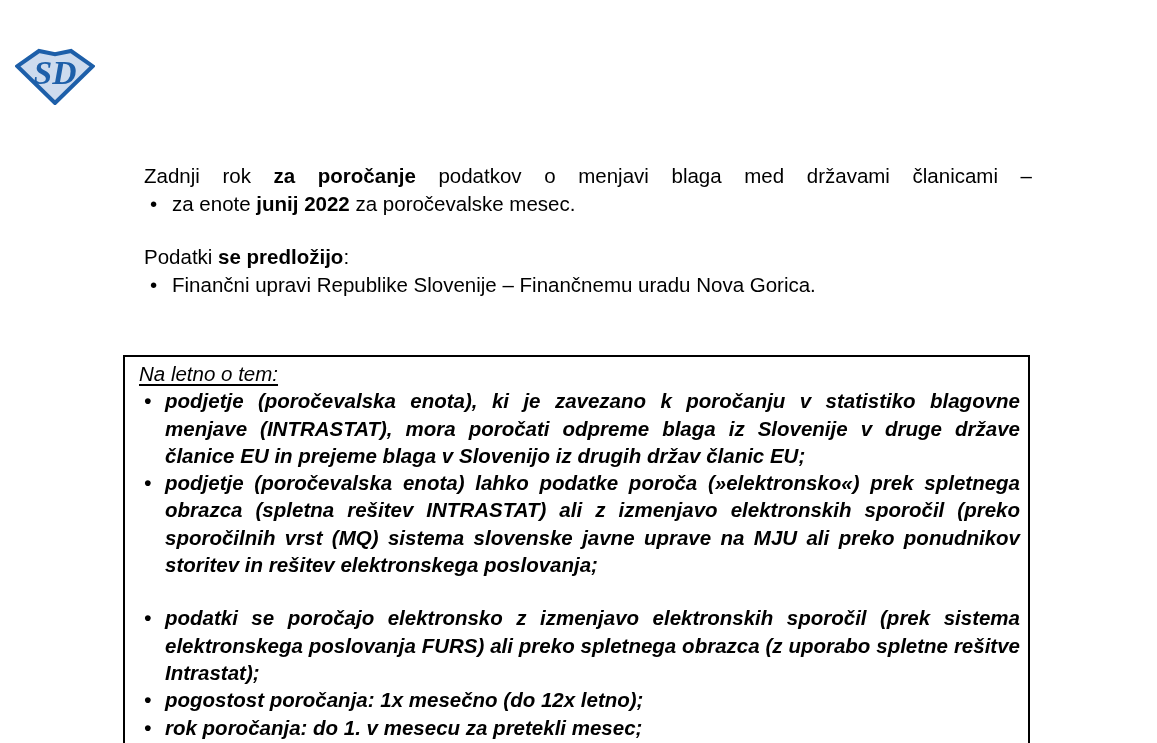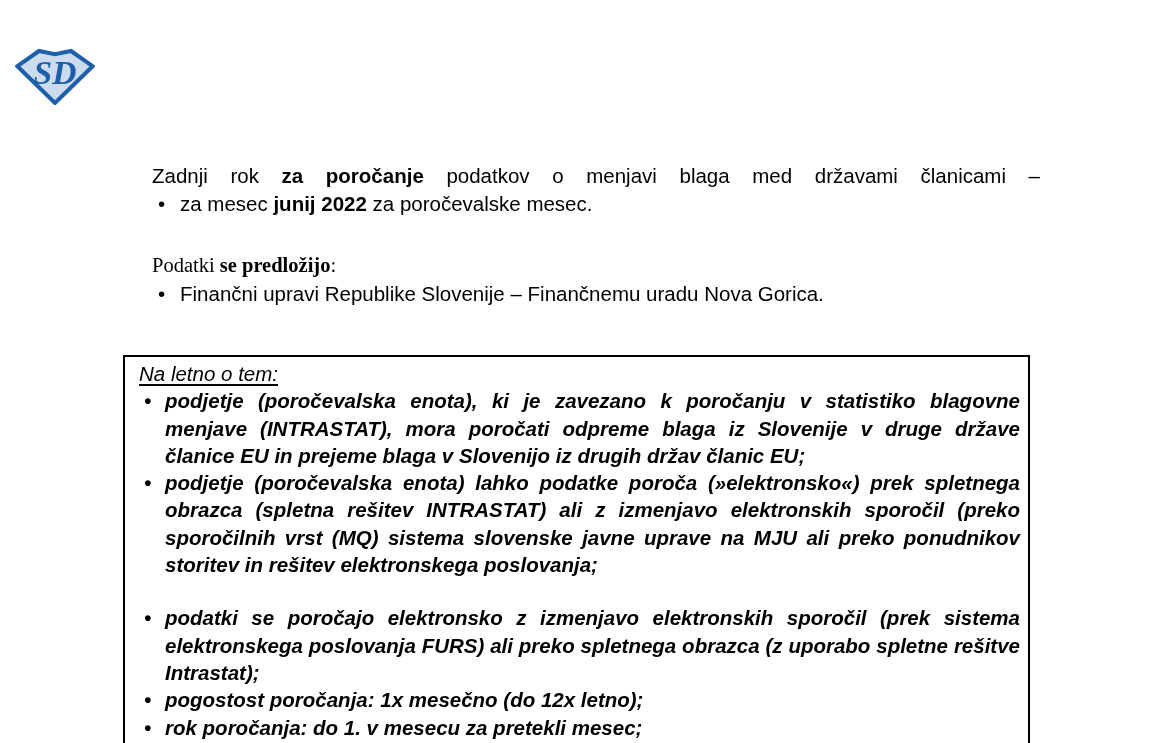--- a/index.html
+++ b/index.html
@@ -18,26 +18,26 @@
   .logo { position: absolute; left: 15px; top: 45px; width: 80px; height: 60px; }
   .logo polygon { stroke-width: 5; stroke-linejoin: miter; }
   .logo text {
     font-family: "Liberation Serif", serif;
     font-weight: bold; font-style: italic;
     font-size: 42px;
   }
 
   
   .content {
-    position: absolute; left: 152px; top: 162px; width: 888px;
+    position: absolute; left: 144px; top: 162px; width: 888px;
     font-size: 20.5px; line-height: 27.5px;
   }
   .para { margin: 0; }
   .jline { text-align: justify; text-align-last: justify; }
-  .gap-top { margin-top: 35px; font-family: Liberation Serif, serif; }
+  .gap-top { margin-top: 26px; }
 
   .bullet-row { display: flex; }
   .bullet-row .dot { flex: none; width: 28px; padding-left: 6px; }
   .bullet-row .btext { flex: 1; }
 
   
   .infobox {
     position: absolute; left: 123px; top: 355px; width: 907px; height: 478px;
     border: 2px solid #000000;
     padding: 3px 8px 10px 14px;
@@ -67,21 +67,21 @@
   </svg>
 
   <div class="content">
 
     <div class="para">
       <div class="jline"><span>Zadnji rok </span><b>za poročanje</b><span> podatkov o menjavi blaga med državami članicami –</span></div>
     </div>
 
     <div class="bullet-row">
       <span class="dot">•</span>
-      <div class="btext"><span>za mesec </span><b>junij 2022</b><span> za poročevalske mesec.</span></div>
+      <div class="btext"><span>za enote </span><b>junij 2022</b><span> za poročevalske mesec.</span></div>
     </div>
 
     <div class="para gap-top"><span>Podatki </span><b>se predložijo</b><span>:</span></div>
 
     <div class="bullet-row">
       <span class="dot">•</span>
       <div class="btext">Finančni upravi Republike Slovenije – Finančnemu uradu Nova Gorica.</div>
     </div>
 
   </div>

